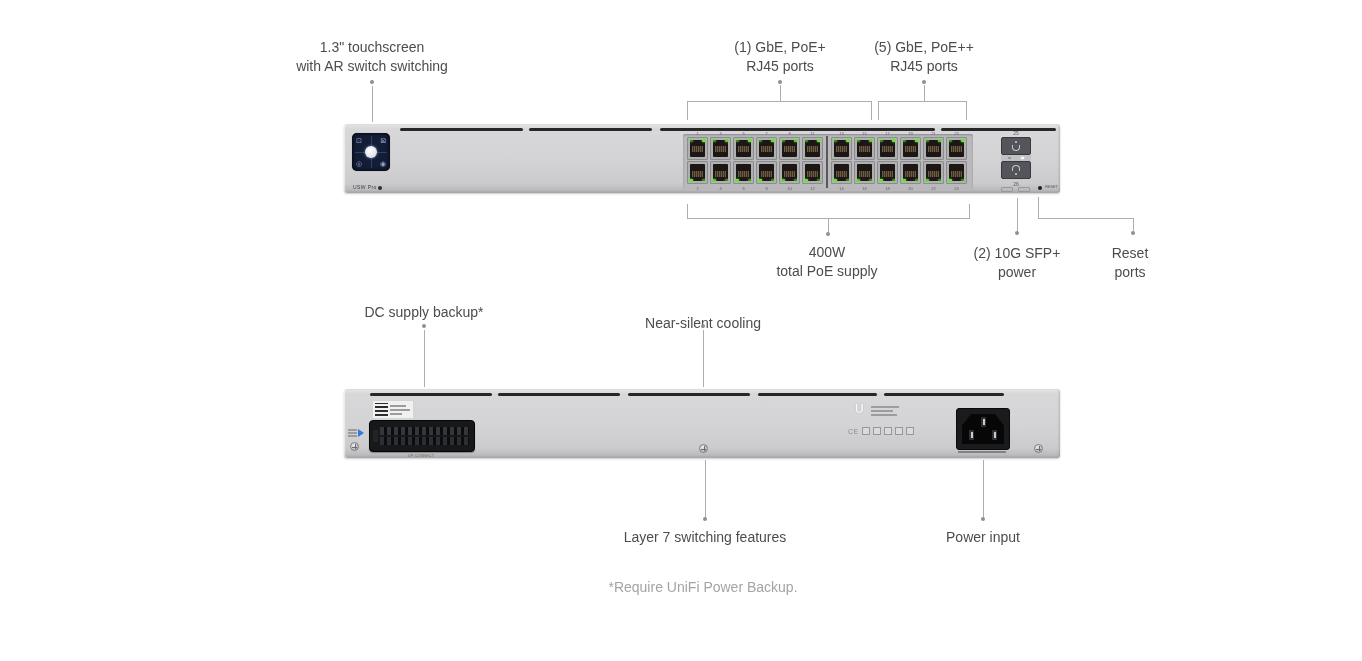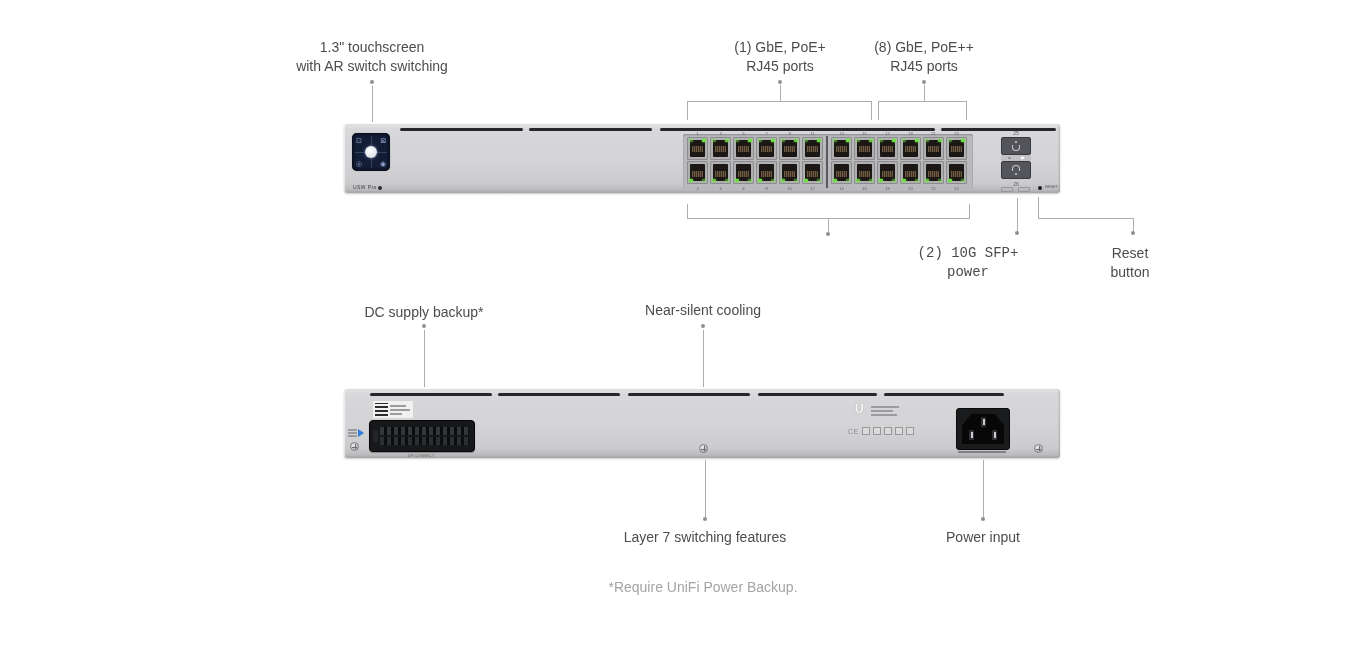--- a/index.html
+++ b/index.html
@@ -102,21 +102,21 @@
     <div>(1) GbE, PoE+</div>
     <div>RJ45 ports</div>
   </div>
   <div class="dot" style="left:778px;top:80px;"></div>
   <div class="vline" style="left:780px;top:85px;height:16px;"></div>
   <div class="hline" style="left:687px;top:101px;width:185px;"></div>
   <div class="vline" style="left:687px;top:101px;height:19px;"></div>
   <div class="vline" style="left:871px;top:101px;height:19px;"></div>
 
   <div class="callout" style="left:924px;top:38px;">
-    <div>(8) GbE, PoE++</div>
+    <div>(5) GbE, PoE++</div>
     <div>RJ45 ports</div>
   </div>
   <div class="dot" style="left:922px;top:80px;"></div>
   <div class="vline" style="left:924px;top:85px;height:16px;"></div>
   <div class="hline" style="left:878px;top:101px;width:89px;"></div>
   <div class="vline" style="left:878px;top:101px;height:19px;"></div>
   <div class="vline" style="left:966px;top:101px;height:19px;"></div>
 
   <div class="chassis" style="top:124px;">
     <div class="vent" style="left:56px;width:123px;"></div>
@@ -320,44 +320,48 @@
   <div class="minirect" style="left:1001px;top:187px;"></div>
   <div class="minirect" style="left:1018px;top:187px;"></div>
   <div class="resetdot" style="left:1038px;top:186px;"></div>
   <div class="resetlbl" style="left:1044px;top:184px;">RESET</div>
 
   <div class="vline" style="left:687px;top:204px;height:14px;"></div>
   <div class="vline" style="left:969px;top:204px;height:14px;"></div>
   <div class="hline" style="left:687px;top:218px;width:283px;"></div>
   <div class="vline" style="left:828px;top:218px;height:14px;"></div>
   <div class="dot" style="left:826px;top:232px;"></div>
+  <div class="callout" style="left:827px;top:243px;">
+    <div>400W</div>
+    <div>total PoE supply</div>
+  </div>
 
   <div class="vline" style="left:1017px;top:198px;height:33px;"></div>
   <div class="dot" style="left:1015px;top:231px;"></div>
-  <div class="callout" style="left:968px;top:244px;font-family:Liberation Mono, monospace;">
+  <div class="callout" style="left:1017px;top:244px;">
     <div>(2) 10G SFP+</div>
     <div>power</div>
   </div>
 
   <div class="vline" style="left:1038px;top:197px;height:21px;"></div>
   <div class="hline" style="left:1038px;top:218px;width:95px;"></div>
   <div class="vline" style="left:1133px;top:218px;height:13px;"></div>
   <div class="dot" style="left:1131px;top:231px;"></div>
   <div class="callout" style="left:1130px;top:244px;">
     <div>Reset</div>
-    <div>button</div>
+    <div>ports</div>
   </div>
 
   <div class="callout" style="left:424px;top:303px;">
     <div>DC supply backup*</div>
   </div>
   <div class="dot" style="left:422px;top:324px;"></div>
   <div class="vline" style="left:424px;top:330px;height:57px;"></div>
 
-  <div class="callout" style="left:703px;top:301px;">
+  <div class="callout" style="left:703px;top:314px;">
     <div>Near-silent cooling</div>
   </div>
   <div class="dot" style="left:701px;top:324px;"></div>
   <div class="vline" style="left:703px;top:330px;height:57px;"></div>
 
   <div class="chassis" style="top:389px;">
     <div class="vent" style="left:26px;width:122px;"></div>
     <div class="vent" style="left:154px;width:122px;"></div>
     <div class="vent" style="left:284px;width:122px;"></div>
     <div class="vent" style="left:414px;width:119px;"></div>

